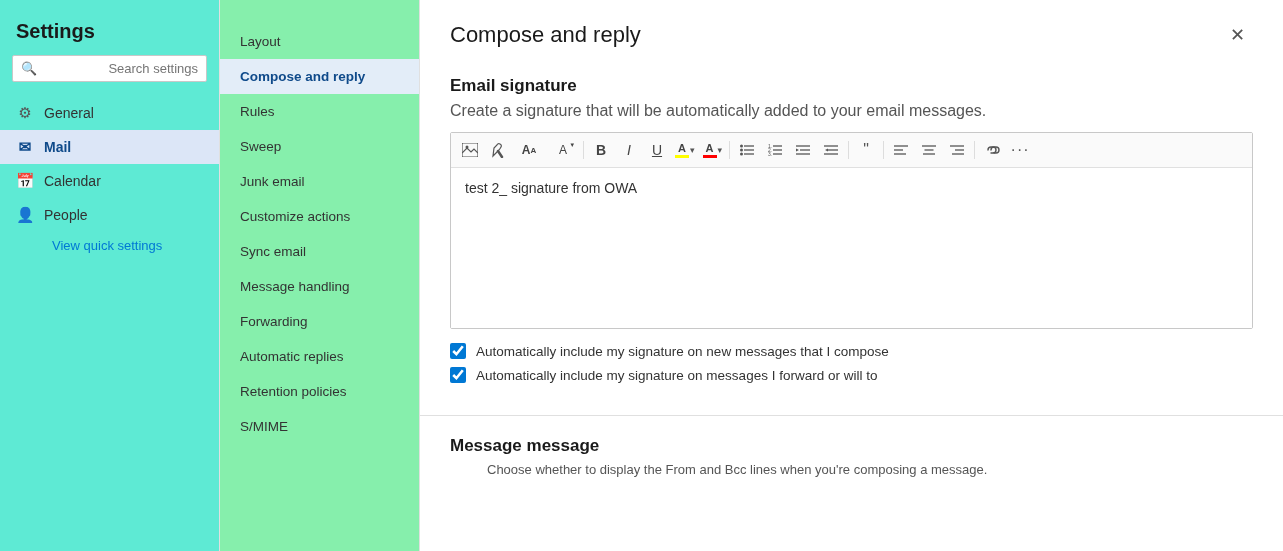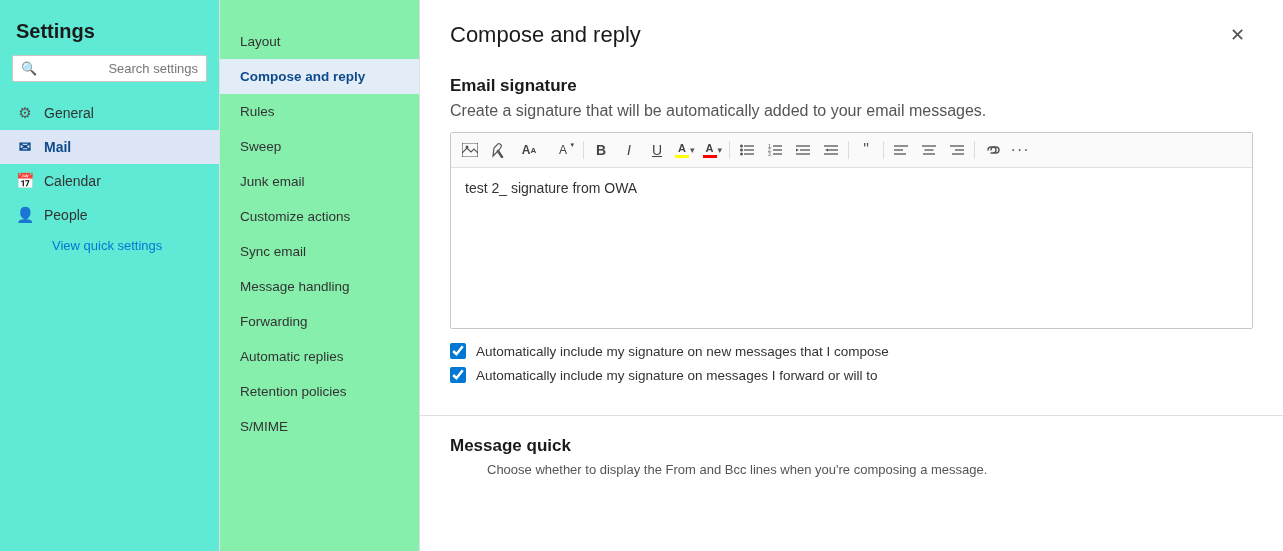--- a/index.html
+++ b/index.html
@@ -480,16 +480,16 @@
     </div>
     <div class="checkbox-row">
       <input type="checkbox" checked="" style="">
       <label>Automatically include my signature on messages I forward or will to</label>
     </div>
   </div>
 
   <div class="divider"></div>
 
   <div class="message-format-section">
-    <div class="message-format-title">Message quick</div>
+    <div class="message-format-title">Message message</div>
     <div class="message-format-desc">Choose whether to display the From and Bcc lines when you're composing a message.</div>
   </div>
 </div>
 
 </body></html>

